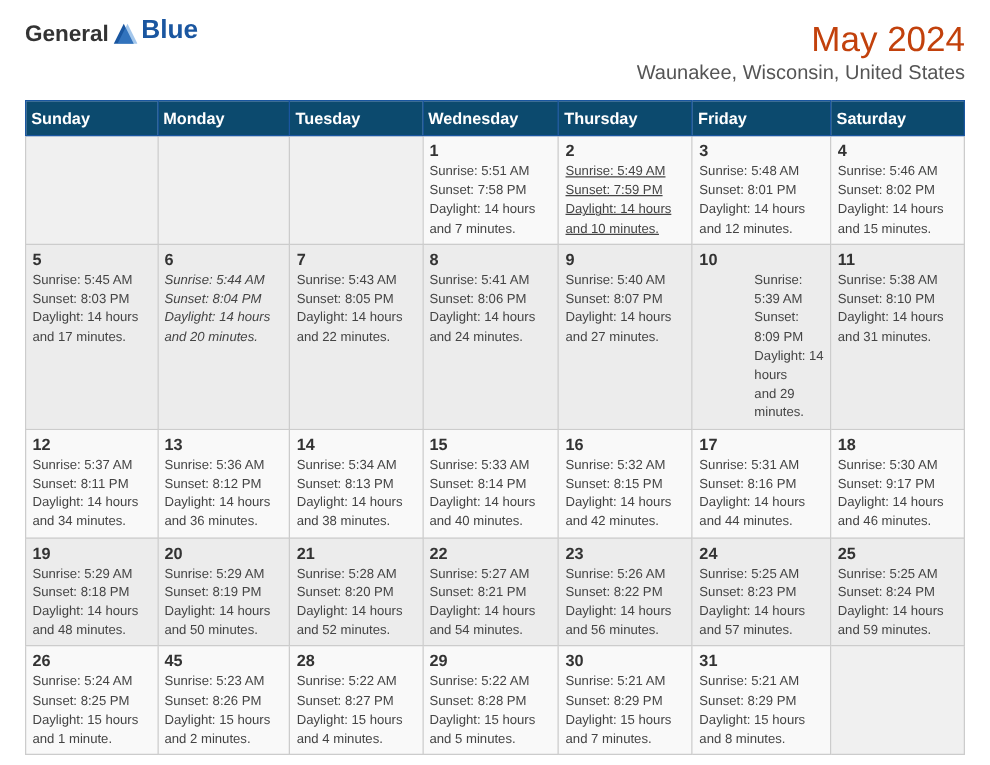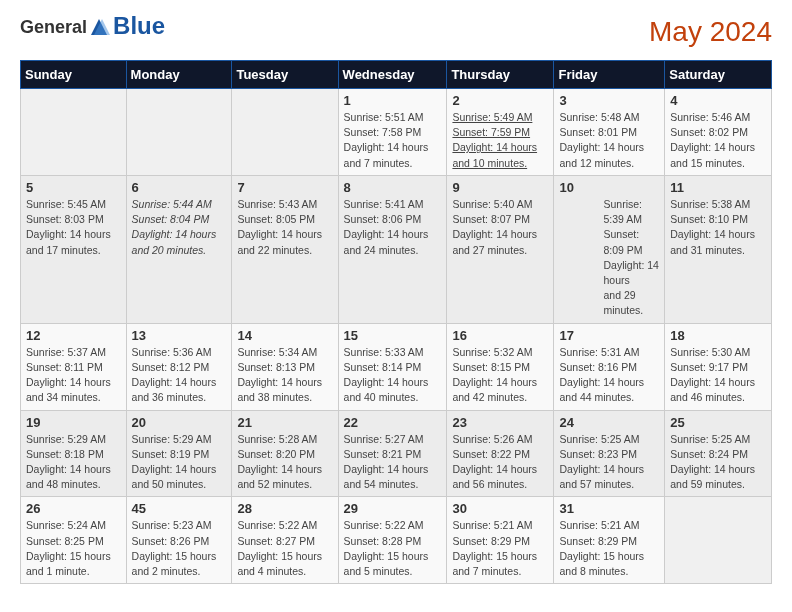--- a/index.html
+++ b/index.html
@@ -32,21 +32,21 @@
       font-size: 16px;
       color: #555;
       margin-top: 2px;
     }
     .calendar {
       width: 100%;
       border-collapse: collapse;
       font-size: 11px;
     }
     .calendar thead tr th {
-      background-color: #0f172a;
+      background-color: #0c4a6e;
       color: #fff;
       padding: 6px 4px;
       text-align: left;
       font-size: 13px;
       font-weight: bold;
       border: 1px solid #1a56a0;
     }
     .calendar tbody tr td {
       border: 1px solid #ccc;
       vertical-align: top;
@@ -82,24 +82,25 @@
 
 <div class="header-area">
   <div class="logo">
     <div style="display:flex;align-items:center;">
       <span style="font-size:18px;font-weight:bold;color:#333;">General</span>
       <svg width="22" height="22" viewBox="0 0 22 22" style="margin:0 1px;">
         <polygon points="11,3 19,19 3,19" fill="#1a56a0"></polygon>
         <polygon points="14,3 22,19 6,19" fill="#4a90d9" opacity="0.5"></polygon>
       </svg>
     </div>
-    <span style="font-size:24px;font-weight:bold;color:#1a56a0;margin-top:-4px;margin-left:2px;">Blue</span>
+    <span style="font-size:21px;font-weight:bold;color:#1a56a0;margin-top:-4px;margin-left:2px;">Blue</span>
   </div>
   <div class="title-area">
     <div class="month-year">May 2024</div>
+    <div class="location">Waunakee, Wisconsin, United States</div>
   </div>
 </div>
 
 <table class="calendar">
   <thead>
     <tr>
     <th>Sunday</th>
         <th>Monday</th>
         <th>Tuesday</th>
         <th>Wednesday</th>

